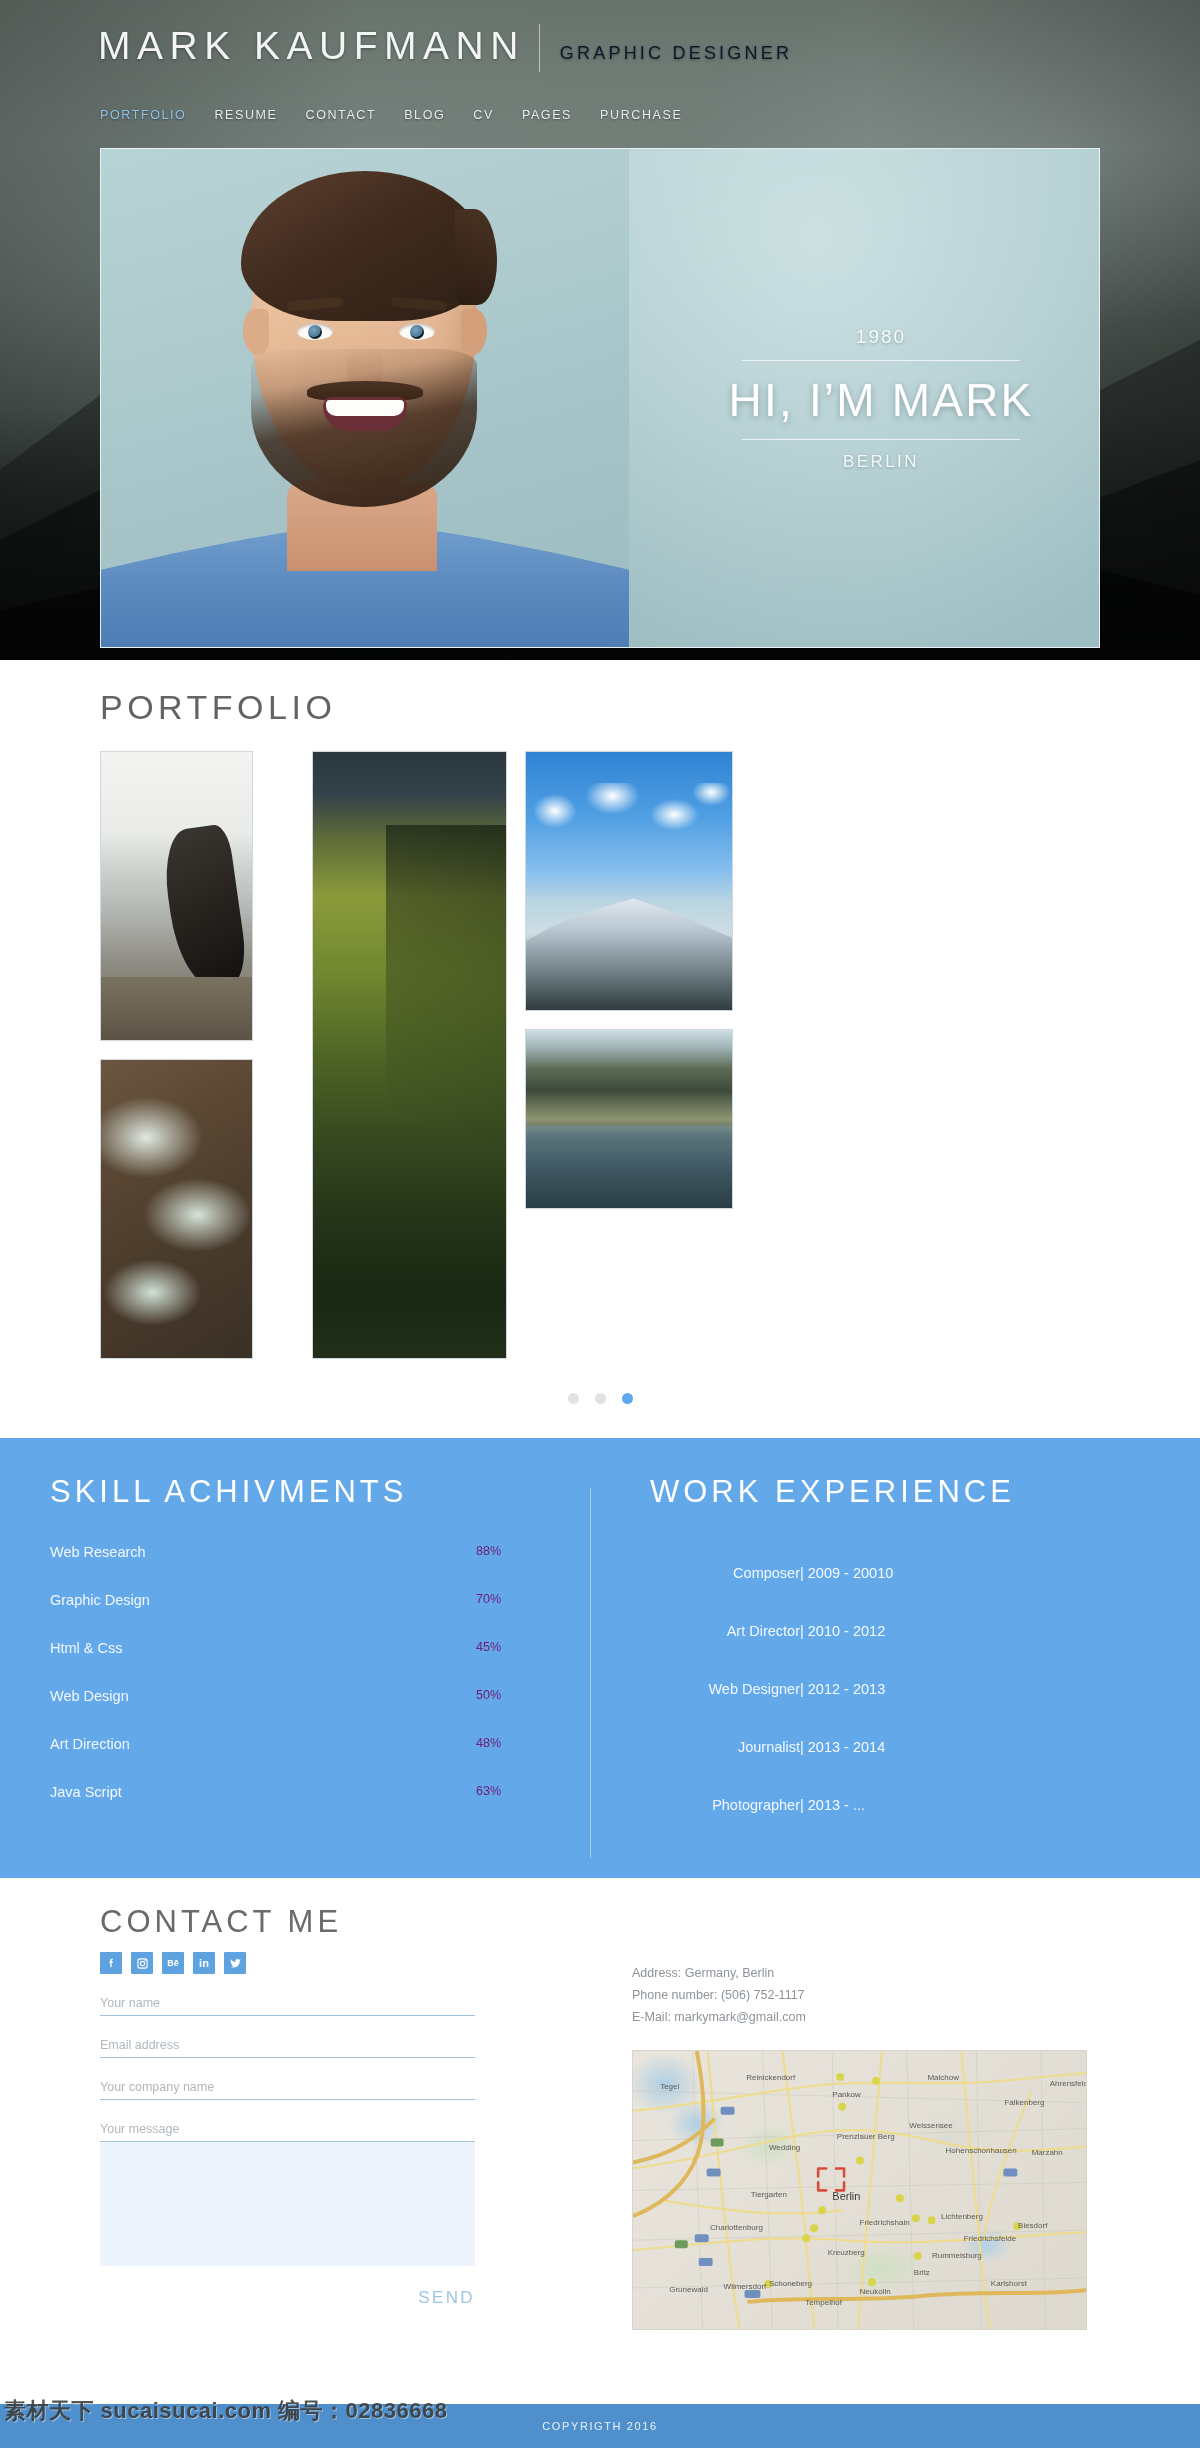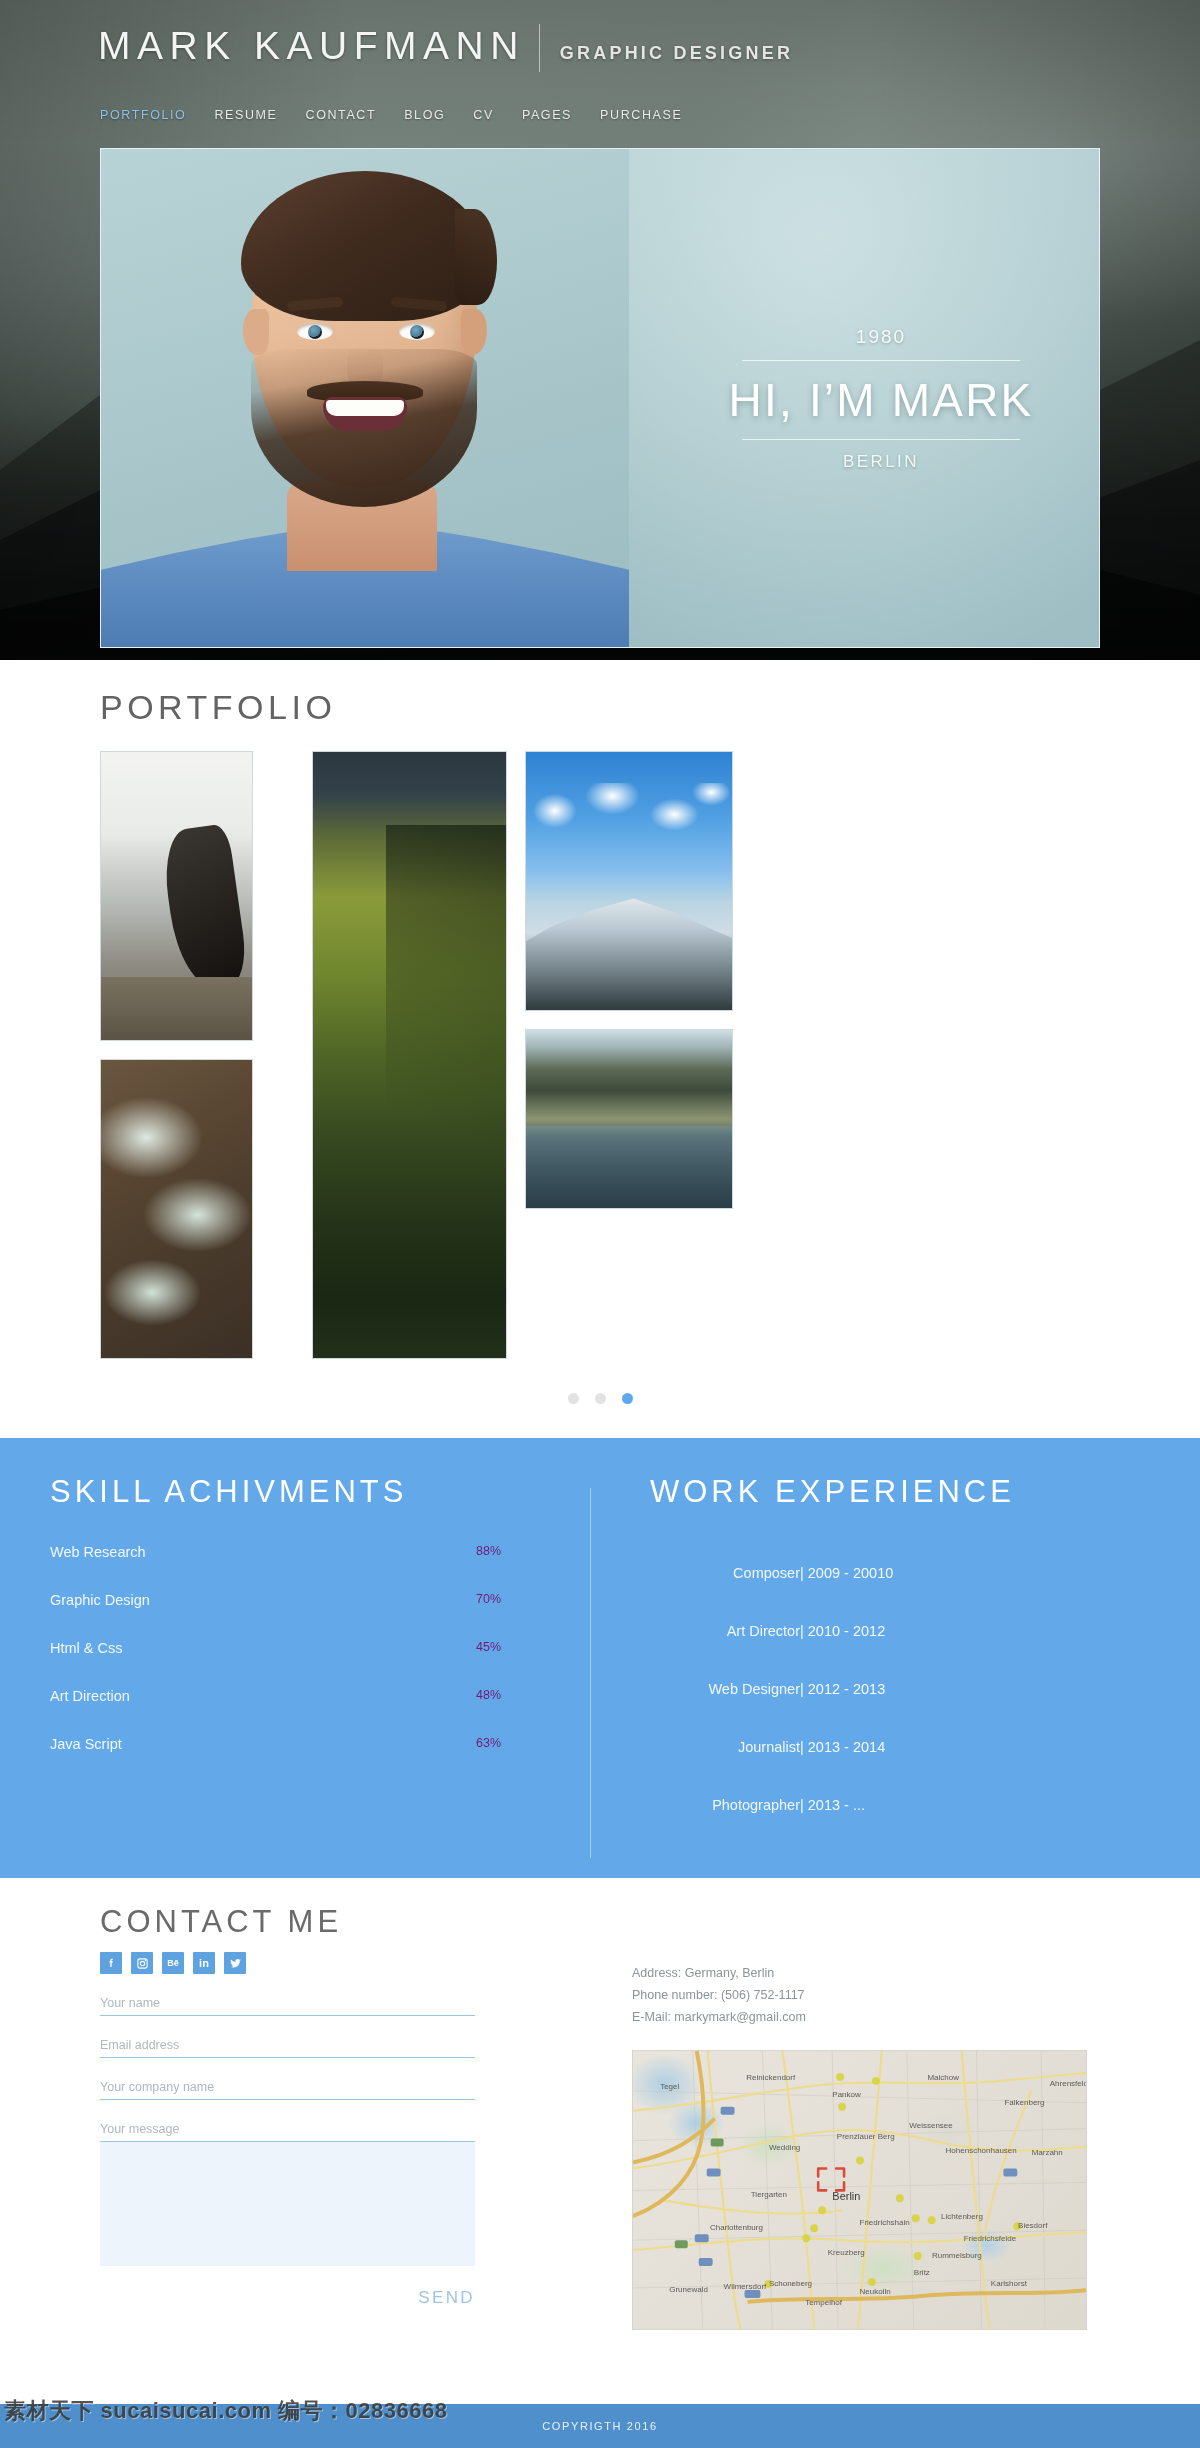--- a/index.html
+++ b/index.html
@@ -58,22 +58,22 @@
   }
   .brand-div {
     width: 1px; height: 48px;
     background: rgba(255,255,255,.55);
     margin: 0 20px 0 14px;
     align-self: center;
   }
   .brand-role {
     font-size: 18px;
     letter-spacing: 3.2px;
-    color: #e5e5e5;
-    font-weight: 700;
+    color: #0f172a;
+    font-weight: 400;
     text-shadow: 0 1px 3px rgba(0,0,0,.35);
     white-space: nowrap;
   }
 
   .nav {
     position: absolute;
     left: 100px; top: 108px;
     display: flex; align-items: center; gap: 0;
     z-index: 6;
   }
@@ -489,20 +489,25 @@
         </div>
         <div class="skill-row">
           <span class="skill-name">Graphic Design</span>
           <span class="skill-track"><span class="skill-fill" style="width: 70%;"></span></span>
           <span class="skill-pct">70%</span>
         </div>
         <div class="skill-row">
           <span class="skill-name">Html &amp; Css</span>
           <span class="skill-track"><span class="skill-fill" style="width: 45%;"></span></span>
           <span class="skill-pct">45%</span>
+        </div>
+        <div class="skill-row">
+          <span class="skill-name">Web Design</span>
+          <span class="skill-track"><span class="skill-fill" style="width: 50%;"></span></span>
+          <span class="skill-pct">50%</span>
         </div>
         <div class="skill-row">
           <span class="skill-name">Art Direction</span>
           <span class="skill-track"><span class="skill-fill" style="width: 48%;"></span></span>
           <span class="skill-pct">48%</span>
         </div>
         <div class="skill-row">
           <span class="skill-name">Java Script</span>
           <span class="skill-track"><span class="skill-fill" style="width: 63%;"></span></span>
           <span class="skill-pct">63%</span>

